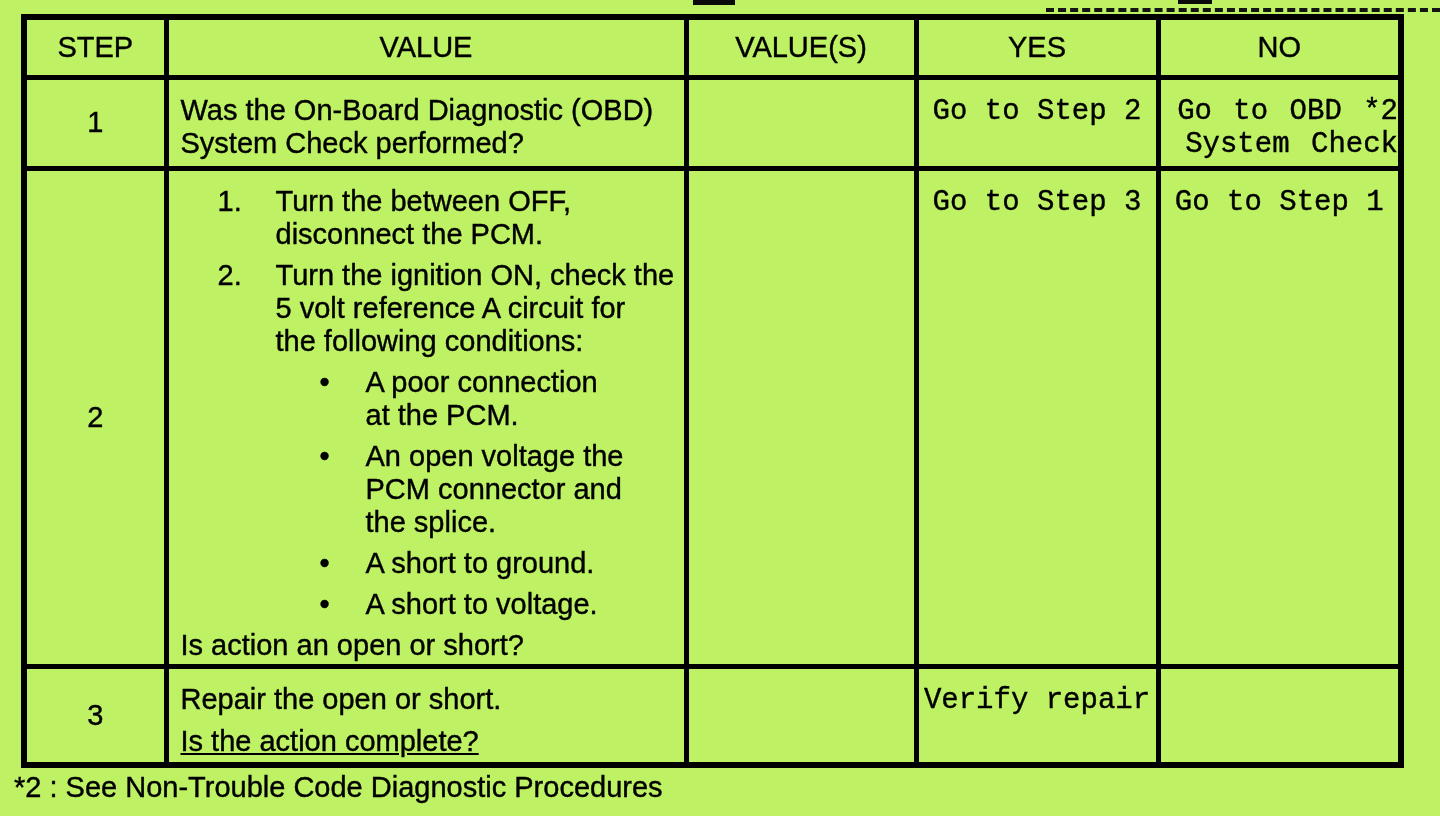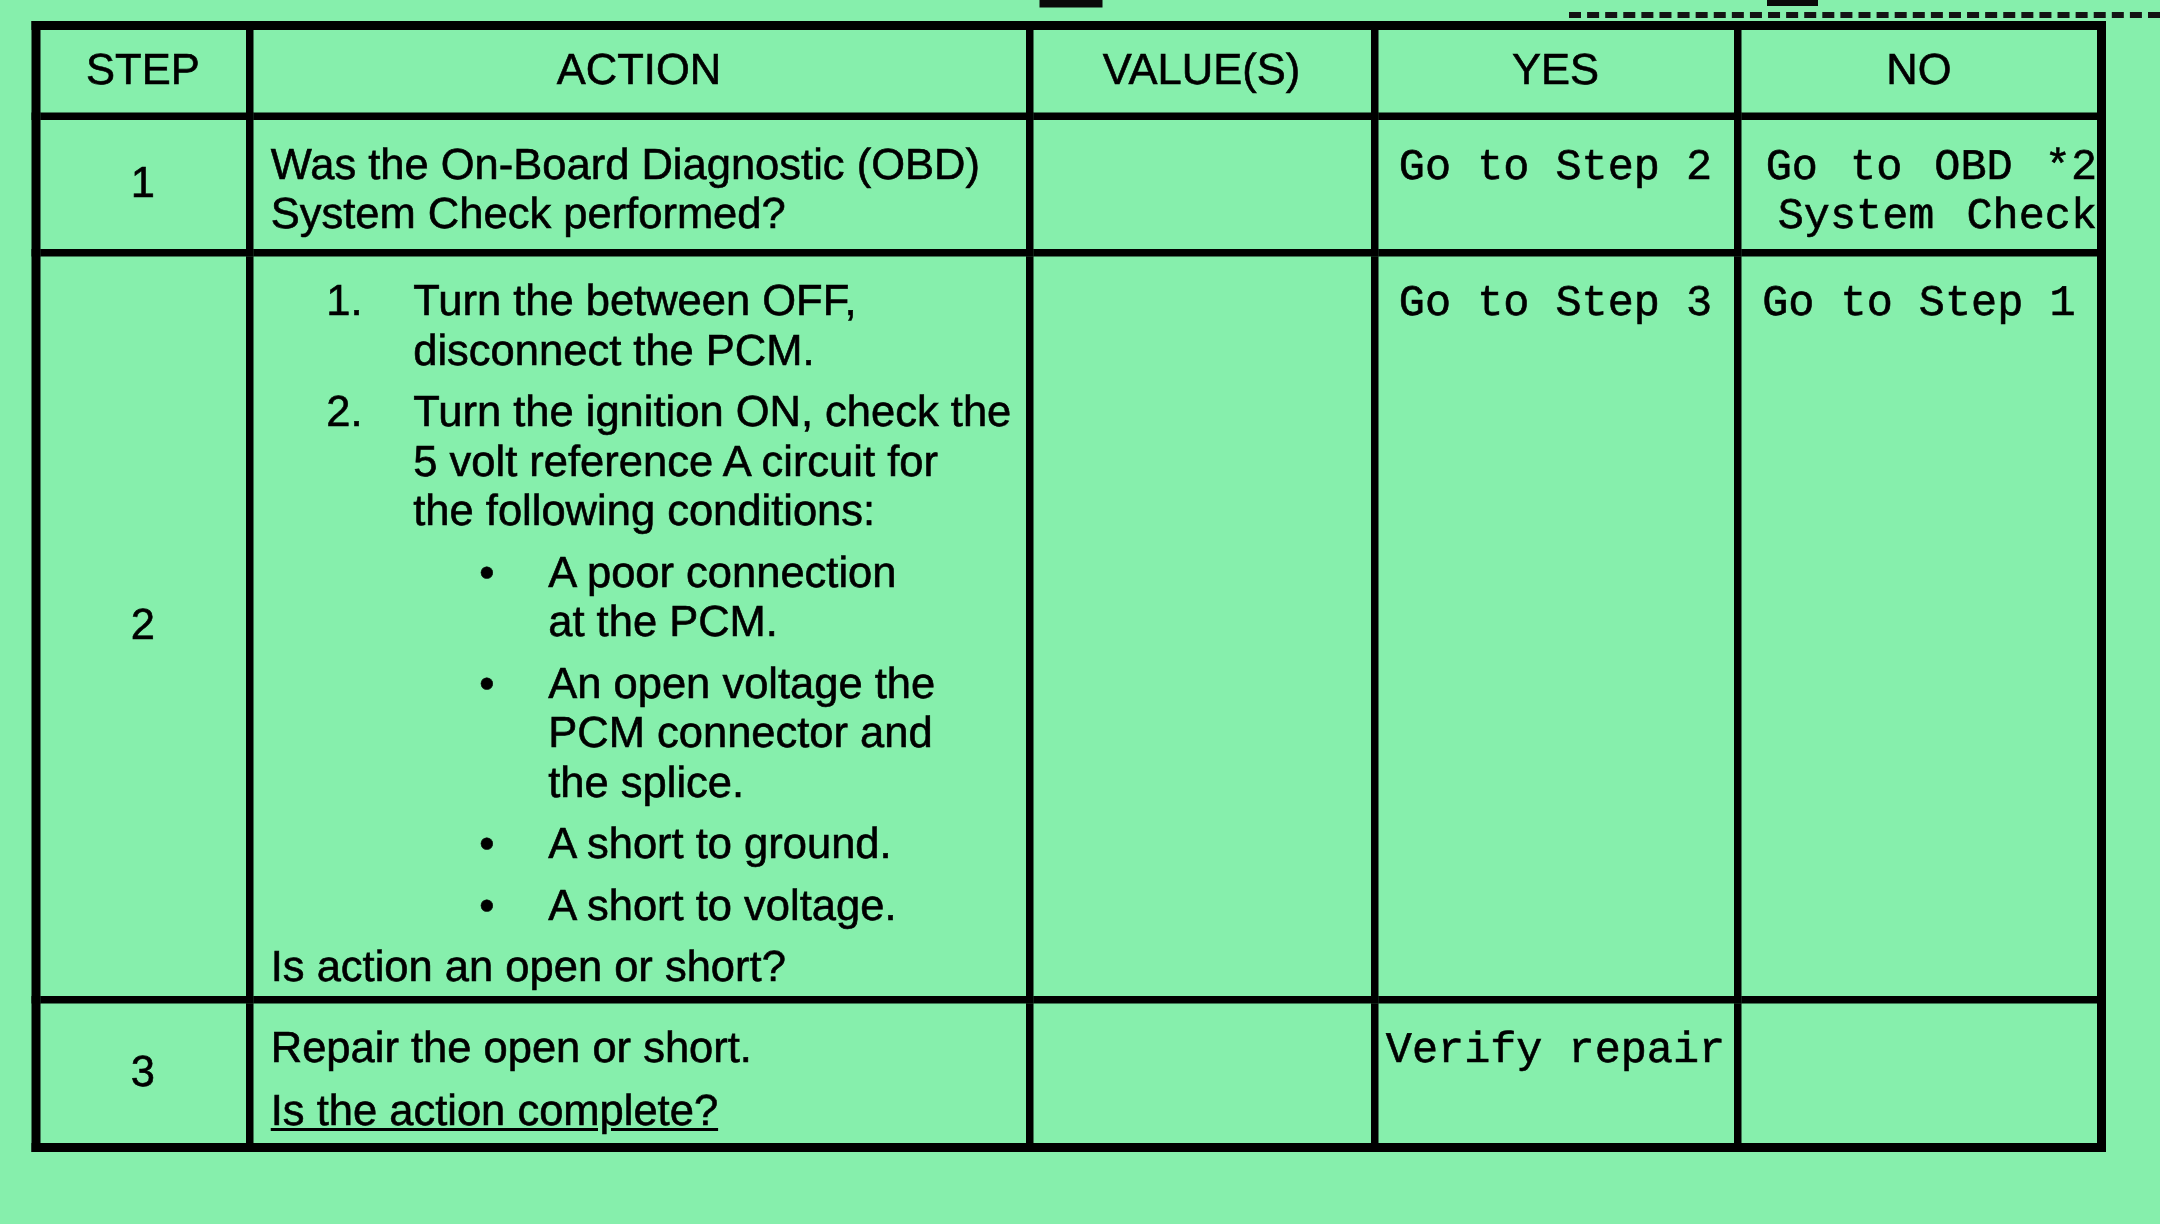--- a/index.html
+++ b/index.html
@@ -4,21 +4,21 @@
 <style>
   * { margin: 0; padding: 0; box-sizing: border-box; }
   html, body {
     width: 1440px; height: 816px;
     background: #ffffff;
     font-family: "Liberation Sans", sans-serif;
     color: #000000;
     position: relative;
     overflow: hidden;
   }
-  .page { position: absolute; inset: 0; background: #86efac; }
+  .page { position: absolute; inset: 0; background: #bef264; }
 
   
   .artifact { position: absolute; background: #0a0a0a; }
   .a1 { left: 693px; top: 0; width: 42px; height: 5px; }
   .a2 { left: 1178px; top: 0; width: 34px; height: 4px; }
   .a3 { left: 1046px; top: 8px; width: 394px; height: 0; background: none; border-top: 4px dashed #141414; }
 
   table.diag {
     position: absolute; left: 21px; top: 14px;
     width: 1377px; height: 748px;
@@ -74,21 +74,21 @@
       <col style="width:142px">
       <col style="width:520px">
       <col style="width:230px">
       <col style="width:242px">
       <col style="width:243px">
     </colgroup>
 
     <tbody>
         <tr class="row-header">
       <th>STEP</th>
-      <th>ACTION</th>
+      <th>VALUE</th>
       <th>VALUE(S)</th>
       <th>YES</th>
       <th>NO</th>
     </tr>
 
     <tr class="row-1">
       <td class="step">1</td>
       <td class="action">
         <div class="ml">Was the On-Board Diagnostic (OBD)
 System Check performed?</div>
@@ -155,14 +155,15 @@
       </td>
       <td class="choice"></td>
       <td class="choice">
         <div>Verify repair</div>
       </td>
       <td class="choice"></td>
     </tr>
   </tbody>
     </table>
 
+  <div class="footnote">*2 : See Non-Trouble Code Diagnostic Procedures</div>
 
 </div>
 
 </body></html>

